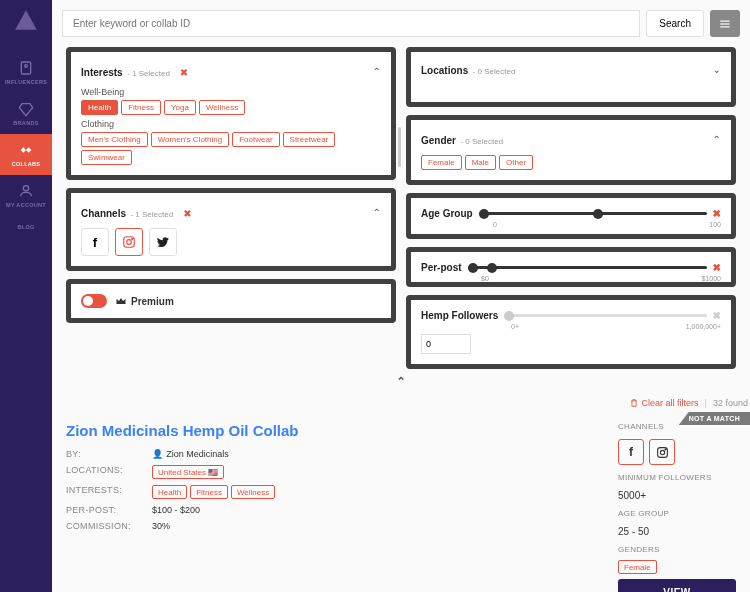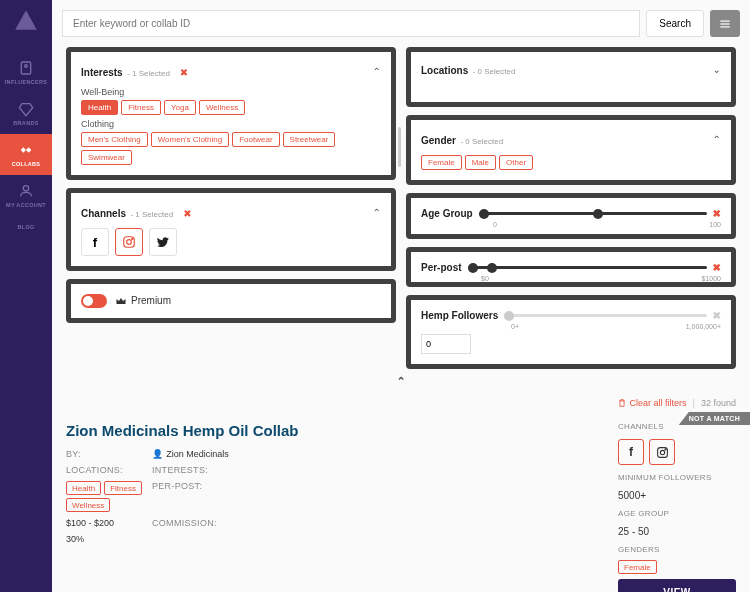--- a/index.html
+++ b/index.html
@@ -27,36 +27,36 @@
 .section-label { font-size: 9px; color: #555; margin: 4px 0 3px; }
 .tags { display: flex; flex-wrap: wrap; gap: 3px; }
 .tag { padding: 2px 6px; font-size: 8px; border: 1px solid #e8533f; border-radius: 2px; color: #e8533f; cursor: pointer; }
 .tag.filled { background: #e8533f; color: #fff; }
 .channel-row { display: flex; gap: 6px; }
 .channel-box { width: 28px; height: 28px; border: 1px solid #e0e0e0; border-radius: 3px; display: flex; align-items: center; justify-content: center; cursor: pointer; font-size: 13px; }
 .channel-box.selected { border-color: #e8533f; color: #e8533f; }
 .premium-card { display: flex; align-items: center; gap: 8px; }
 .toggle { width: 26px; height: 14px; background: #e8533f; border-radius: 8px; position: relative; cursor: pointer; }
 .toggle::after { content: ''; position: absolute; width: 10px; height: 10px; background: #fff; border-radius: 50%; top: 2px; left: 2px; }
-.premium-label { font-size: 10px; font-weight: 400; color: #333; display: flex; align-items: flex-start; gap: 4px; }
+.premium-label { font-size: 10px; font-weight: 700; color: #333; display: flex; align-items: flex-end; gap: 4px; }
 .slider-row { display: flex; align-items: center; gap: 6px; }
 .slider-track { flex: 1; height: 3px; background: #333; border-radius: 2px; position: relative; }
 .slider-handle { position: absolute; width: 10px; height: 10px; background: #333; border-radius: 50%; top: -3.5px; }
 .slider-close { color: #e8533f; font-size: 10px; cursor: pointer; font-weight: 700; }
 .slider-labels { display: flex; justify-content: space-between; font-size: 7px; color: #999; margin-top: 2px; }
 .num-input { width: 50px; padding: 4px; border: 1px solid #ddd; font-size: 9px; }
 .section-divider { display: flex; justify-content: center; padding: 6px 0; }
 .section-chev { font-size: 11px; color: #555; cursor: pointer; font-weight: 700; }
-.meta-row { display: flex; justify-content: flex-end; padding: 4px 14px; font-size: 9px; align-items: center; gap: 6px; }
+.meta-row { display: flex; justify-content: flex-end; padding: 4px 2px; font-size: 9px; align-items: center; gap: 6px; }
 .clear-all { color: #e8533f; cursor: pointer; display: flex; align-items: center; gap: 3px; }
 .meta-sep { color: #ccc; }
 .results-count { color: #999; }
 .results { flex: 1; display: flex; padding: 10px 14px; gap: 16px; overflow: hidden; }
 .result-main { flex: 1; }
-.result-title { font-size: 15px; font-weight: 700; color: #0c4a6e; margin-bottom: 10px; }
+.result-title { font-size: 15px; font-weight: 700; color: #3b82f6; margin-bottom: 10px; }
 .not-match { position: absolute; right: 0; top: 0; background: #7a7a7a; color: #fff; font-size: 7px; padding: 3px 10px; font-weight: 700; letter-spacing: 0.3px; clip-path: polygon(10px 0, 100% 0, 100% 100%, 0 100%); }
 .result-wrap { position: relative; }
 .dl { display: grid; grid-template-columns: 78px 1fr; gap: 6px 8px; font-size: 9px; margin-bottom: 10px; }
 .dt { color: #888; letter-spacing: 0.3px; }
 .dd { color: #333; display: flex; align-items: center; gap: 3px; flex-wrap: wrap; }
 .xtag { padding: 1.5px 5px; font-size: 8px; border: 1px solid #e8533f; color: #e8533f; border-radius: 2px; }
 .desc { font-size: 9px; color: #555; line-height: 1.5; }
 .result-side { width: 118px; display: flex; flex-direction: column; gap: 8px; font-size: 8px; }
 .side-label { color: #888; font-size: 8px; letter-spacing: 0.3px; }
 .side-val { color: #333; font-size: 10px; }
@@ -265,20 +265,23 @@
   </div>
 
   <div class="results result-wrap">
     <div class="not-match">NOT A MATCH</div>
     <div class="result-main">
       <div class="result-title">Zion Medicinals Hemp Oil Collab</div>
       <div class="dl">
         <div class="dt">BY:</div>
         <div class="dd">👤 <span>Zion Medicinals</span></div>
         <div class="dt">LOCATIONS:</div>
+        <div class="dd">
+            <span class="xtag">United States 🇺🇸</span>
+          </div>
         <div class="dt">INTERESTS:</div>
         <div class="dd">
           <span class="xtag">Health</span>
           <span class="xtag">Fitness</span>
           <span class="xtag">Wellness</span>
         </div>
         <div class="dt">PER-POST:</div>
         <div class="dd">$100 - $200</div>
         <div class="dt">COMMISSION:</div>
         <div class="dd">30%</div>

